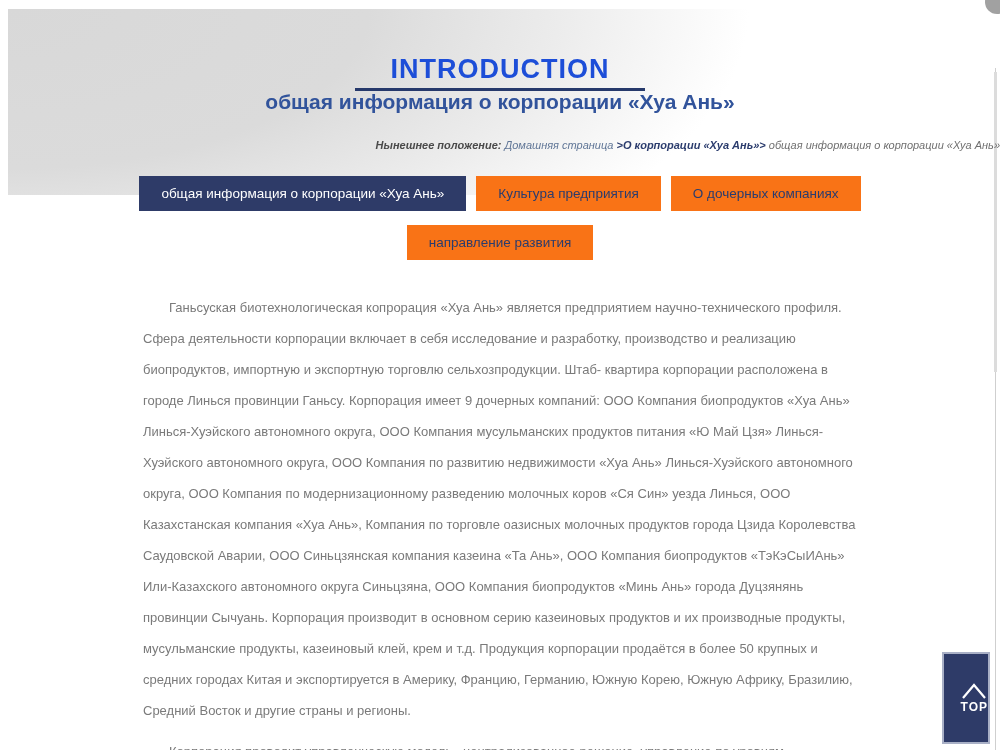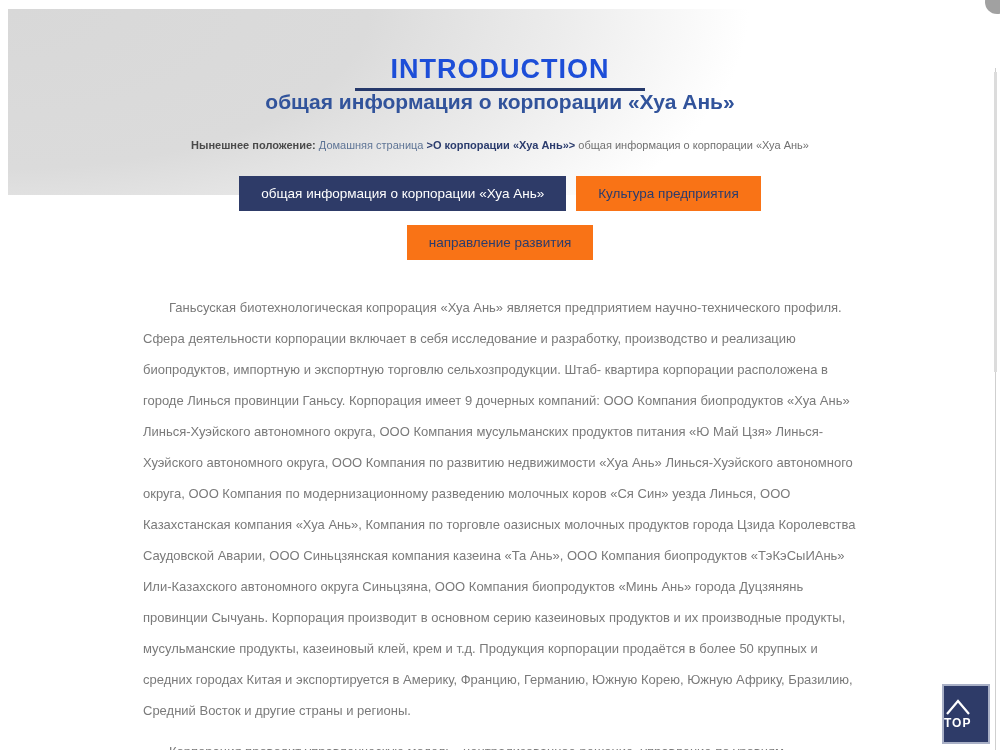--- a/index.html
+++ b/index.html
@@ -37,22 +37,22 @@
   }
   .page-title .underline {
     display:inline-block; padding:0 36px 3px 36px; border-bottom:3px solid #26396b;
   }
   .page-subtitle {
     position:absolute; top:90px; left:0; right:0; text-align:center;
     font-size:21px; color:#31539b;
   }
 
   .breadcrumb {
-    position:absolute; top:139px; left:0; right:0; text-align:center;
-    font-size:11px; color:#707070;
+    position:absolute; top:139px; left:0; right:0; text-align:right;
+    font-size:11px; color:#707070;font-style:italic;
   }
   .breadcrumb .bc-label { font-weight:bold; color:#4a4a4a; }
   .breadcrumb .bc-home  { color:#5f7596; }
   .breadcrumb .bc-section { font-weight:bold; color:#2b3c6d; }
   .breadcrumb .bc-current { color:#707070; }
 
   .tabs {
     position:absolute; top:176px; left:0; right:0;
     display:flex; flex-direction:column; align-items:center; gap:14px;
   }
@@ -63,23 +63,23 @@
   }
   .tab.active { background:#2e3b68; color:#ffffff; }
 
   .content {
     position:absolute; top:292px; left:143px; width:716px;
     font-size:13px; line-height:31px; color:#7a7a7a; text-align:left;
   }
   .content p { text-indent:26px; margin-bottom:10px; }
 
   .top-btn {
-    position:absolute; right:10px; bottom:6px; width:48px; height:60px;
+    position:absolute; right:10px; bottom:6px; width:48px; height:92px;
     background:#2e3b68; border:2px solid #a9b0c6;
-    display:flex; flex-direction:column; align-items:flex-start; justify-content:center;
+    display:flex; flex-direction:column; align-items:flex-end; justify-content:center;
     gap:0; cursor:pointer;
   }
   .top-btn svg { display:block; }
   .top-btn .top-label {
     color:#ffffff; font-weight:bold; font-size:12px; letter-spacing:1px;
   }
 </style>
 </head>
 <body>
 
@@ -97,20 +97,21 @@
   <h2 class="page-subtitle">общая информация о корпорации «Хуа Ань»</h2>
 
   <div class="breadcrumb">
     <span class="bc-label">Нынешнее положение: </span><span class="bc-home">Домашняя страница </span><span class="bc-section">&gt;О корпорации «Хуа Ань»&gt;</span><span class="bc-current"> общая информация о корпорации «Хуа Ань»</span>
   </div>
 
   <div class="tabs">
     <div class="tab-row">
       <div class="tab active">общая информация о корпорации «Хуа Ань»</div>
       <div class="tab">Культура предприятия</div>
+      <div class="tab">О дочерных компаниях</div>
     </div>
     <div class="tab-row">
       <div class="tab">направление развития</div>
     </div>
   </div>
 
   <div class="content">
     <p>Ганьсуская биотехнологическая копрорация «Хуа Ань» является предприятием научно-технического профиля. Сфера деятельности корпорации включает в себя исследование и разработку, производство и реализацию  биопродуктов, импортную и экспортную торговлю сельхозпродукции. Штаб- квартира корпорации расположена в городе Линься провинции Ганьсу. Корпорация имеет 9 дочерных компаний: ООО Компания биопродуктов «Хуа Ань» Линься-Хуэйского автономного округа, ООО Компания мусульманских продуктов питания «Ю Май Цзя» Линься-Хуэйского автономного округа, ООО Компания по развитию недвижимости «Хуа Ань» Линься-Хуэйского автономного округа, ООО Компания по модернизационному разведению молочных коров «Ся Син» уезда Линься, ООО Казахстанская компания «Хуа Ань», Компания по торговле оазисных молочных продуктов города Цзида Королевства Саудовской Аварии, ООО Синьцзянская компания казеина «Та Ань», ООО Компания биопродуктов «ТэКэСыИАнь» Или-Казахского автономного округа Синьцзяна, ООО Компания биопродуктов «Минь Ань» города Дуцзянянь провинции Сычуань. Корпорация производит в основном серию казеиновых продуктов и их производные продукты, мусульманские продукты, казеиновый клей, крем и т.д. Продукция корпорации продаётся в более 50 крупных и средних городах Китая и экспортируется в Америку, Францию, Германию, Южную Корею, Южную Африку, Бразилию, Средний Восток и другие страны и регионы.</p>
     <p>Корпорация проводит управленческую модель «централизованное решение, управление по уровням, независимая эксплуатация», активно развивает связанные с животноводством и поддержанные государственной политикой отрасли промышленности, стремится проявить комплексные преимущества сотрудников корпорации с помощью осуществления классификации, комбинации и оптимального размещения разных ресурсов внутри корпорации, повышения уровня спецтехнологии и подготовки функциональных</p>
   </div>

